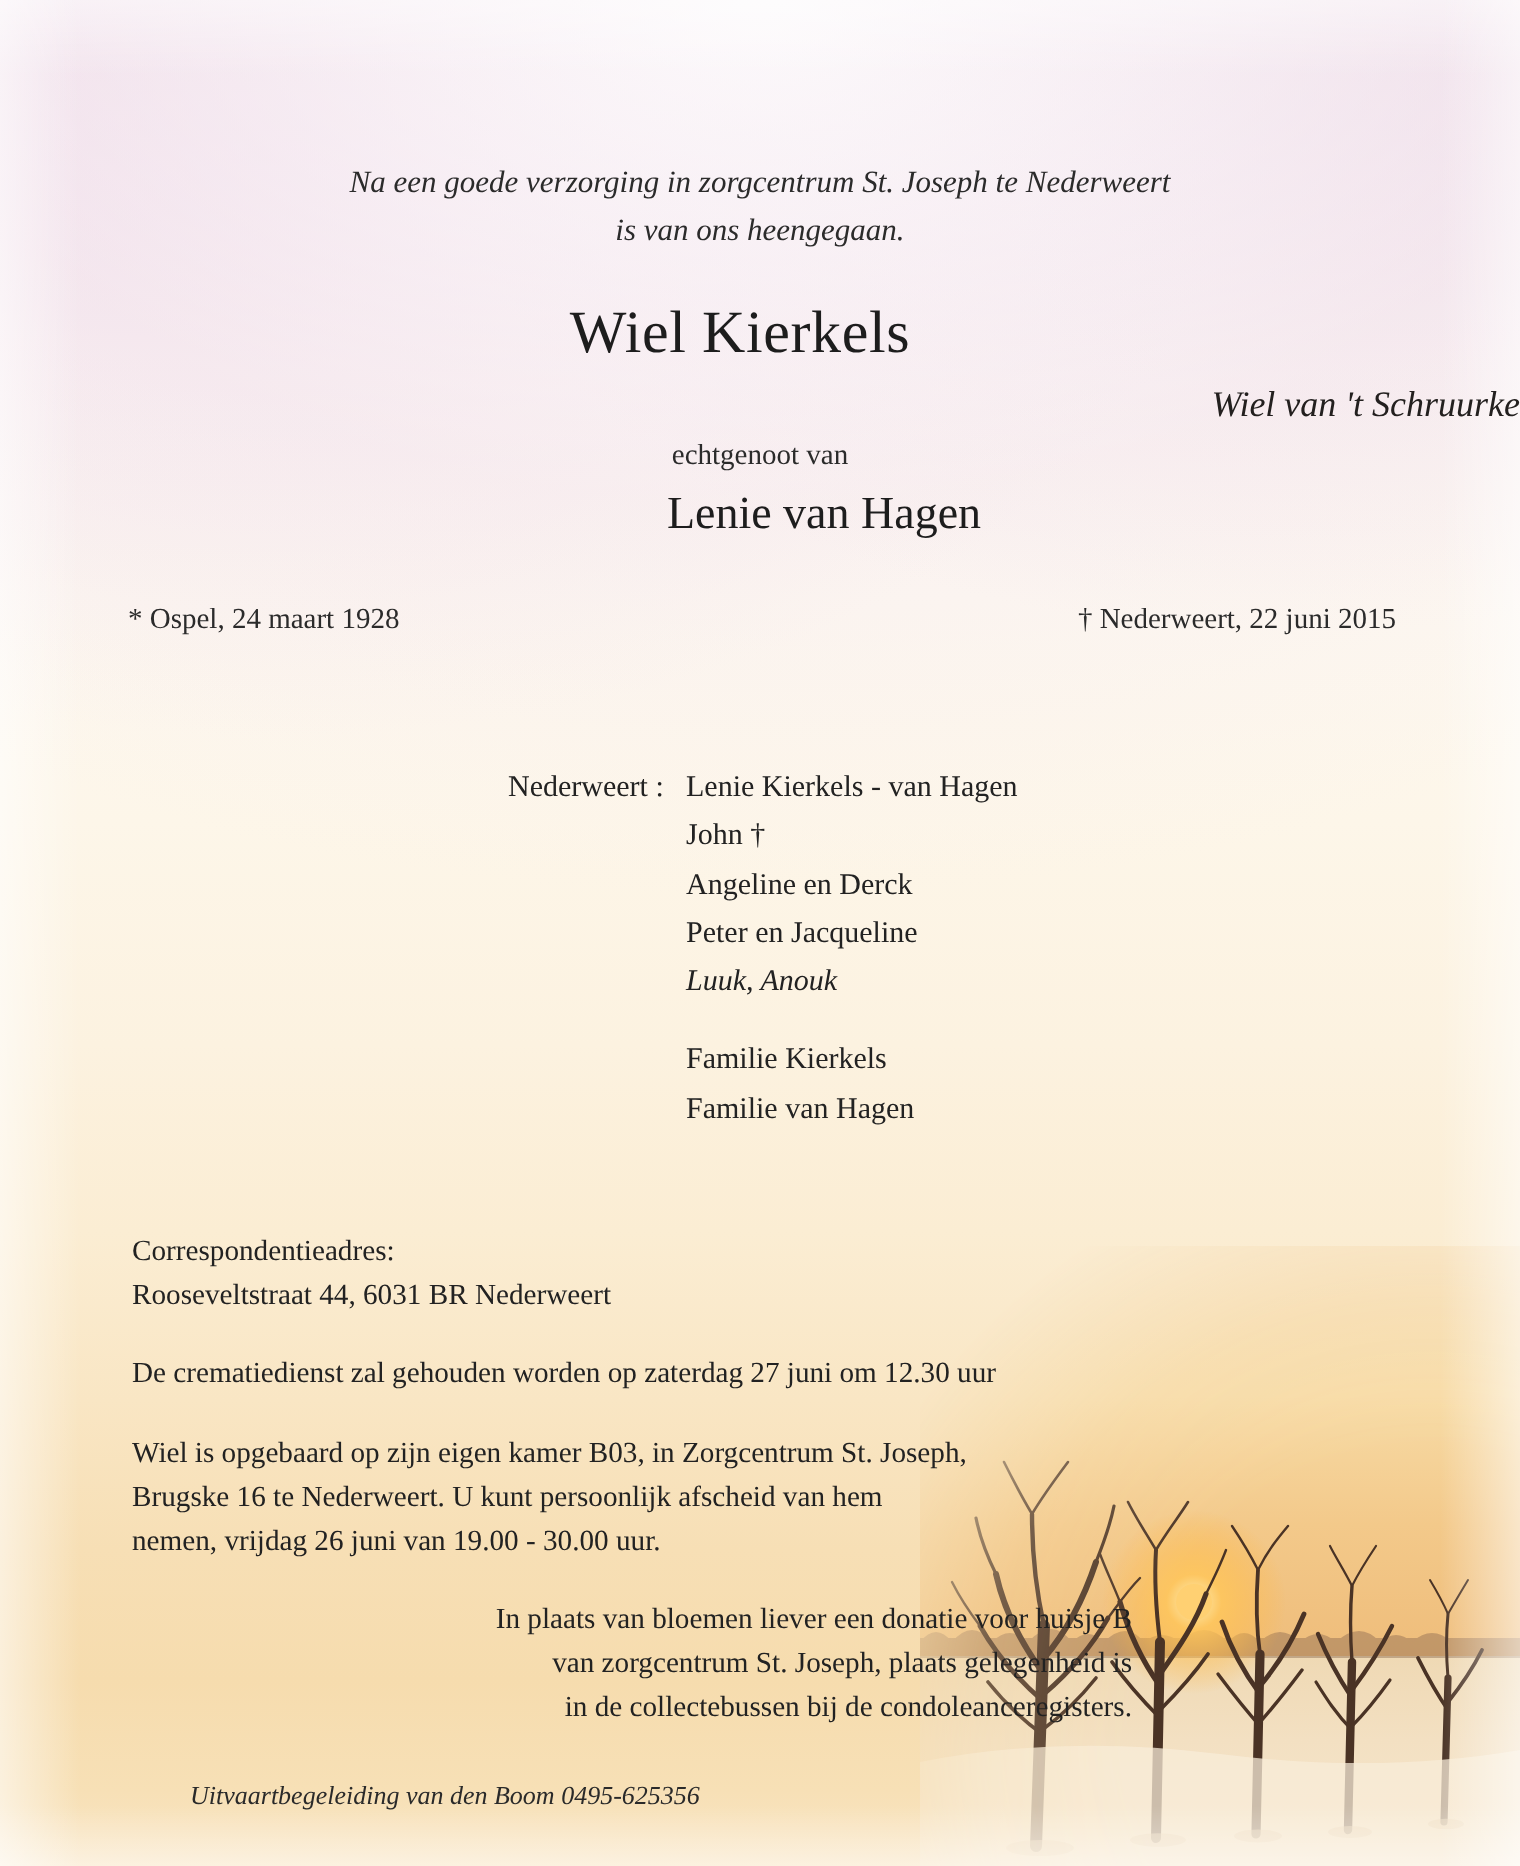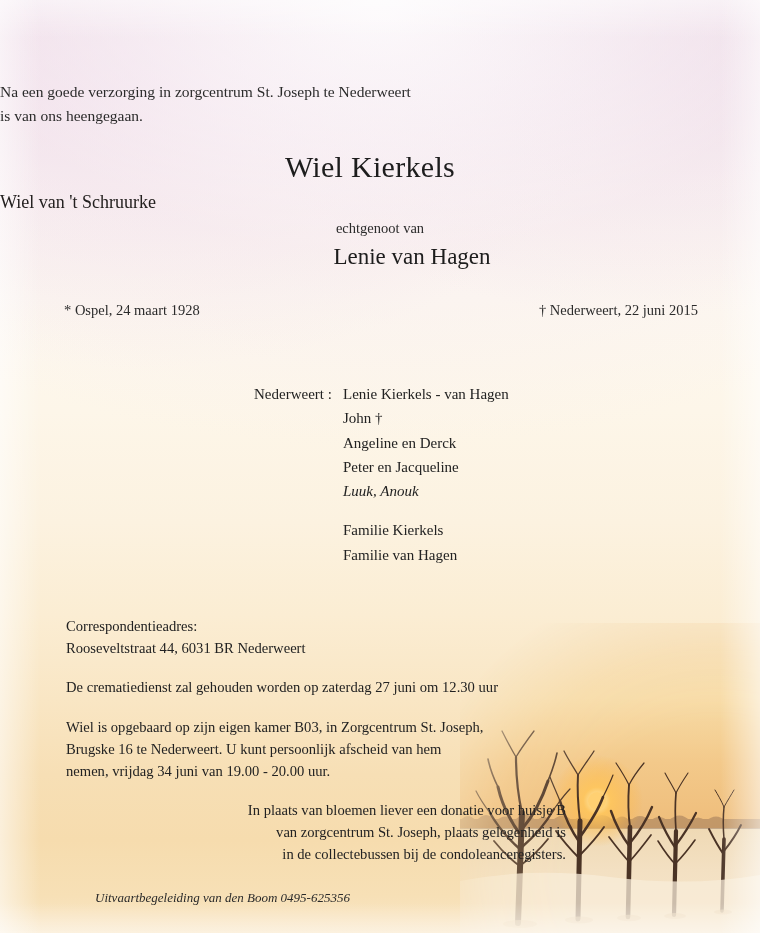--- a/index.html
+++ b/index.html
@@ -60,41 +60,44 @@
     mask-image: radial-gradient(ellipse 125% 115% at 85% 78%, rgba(0,0,0,1) 40%, rgba(0,0,0,0.75) 60%, rgba(0,0,0,0) 82%);
   }
   .scene svg { display: block; }
 
   
   .intro {
     position: absolute;
     top: 80px;
     left: 0;
     width: 760px;
+    text-align: center;
     font-size: 15.5px;
     color: #2b2b2b;
     line-height: 1.55;
+    font-style: italic;
   }
   .name-main {
     position: absolute;
     top: 150px;
     left: 0;
     width: 740px;
     text-align: center;
     font-size: 30px;
     color: #1d1d1d;
     letter-spacing: 0.3px;
   }
   .nickname {
     position: absolute;
     top: 192px;
     left: 0;
     width: 760px;
-    text-align: left;
+    text-align: right;
     font-size: 18px;
+    font-style: italic;
     color: #23201f;
   }
   .spouse-label {
     position: absolute;
     top: 220px;
     left: 0;
     width: 760px;
     text-align: center;
     font-size: 14.5px;
     color: #2b2b2b;
@@ -322,21 +325,21 @@
     <p>
       <span>Correspondentieadres:</span><br>
       <span>Rooseveltstraat 44, 6031 BR Nederweert</span>
     </p>
     <p>
       <span>De crematiedienst zal gehouden worden op zaterdag 27 juni om 12.30 uur</span><br>
     </p>
     <p>
       <span>Wiel is opgebaard op zijn eigen kamer B03, in Zorgcentrum St. Joseph,</span><br>
       <span>Brugske 16 te Nederweert. U kunt persoonlijk afscheid van hem</span><br>
-      <span>nemen, vrijdag 34 juni van 19.00 - 20.00 uur.</span>
+      <span>nemen, vrijdag 26 juni van 19.00 - 30.00 uur.</span>
     </p>
     <p>
       <span>In plaats van bloemen liever een donatie voor huisje B</span><br>
       <span>van zorgcentrum St. Joseph, plaats gelegenheid is</span><br>
       <span>in de collectebussen bij de condoleanceregisters.</span>
     </p>
   </div>
 
   <div class="footer">Uitvaartbegeleiding van den Boom 0495-625356</div>
 

